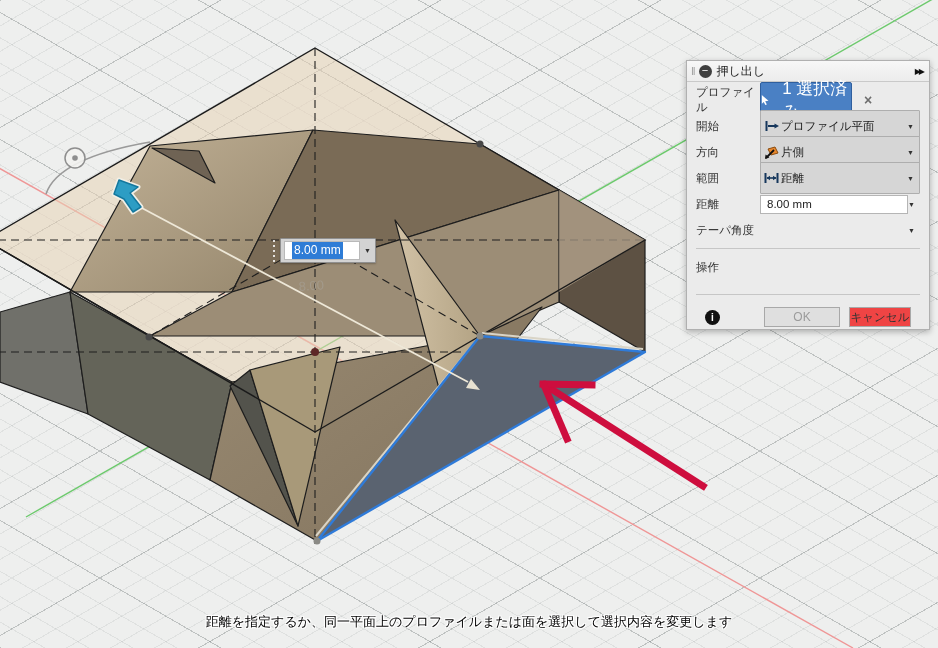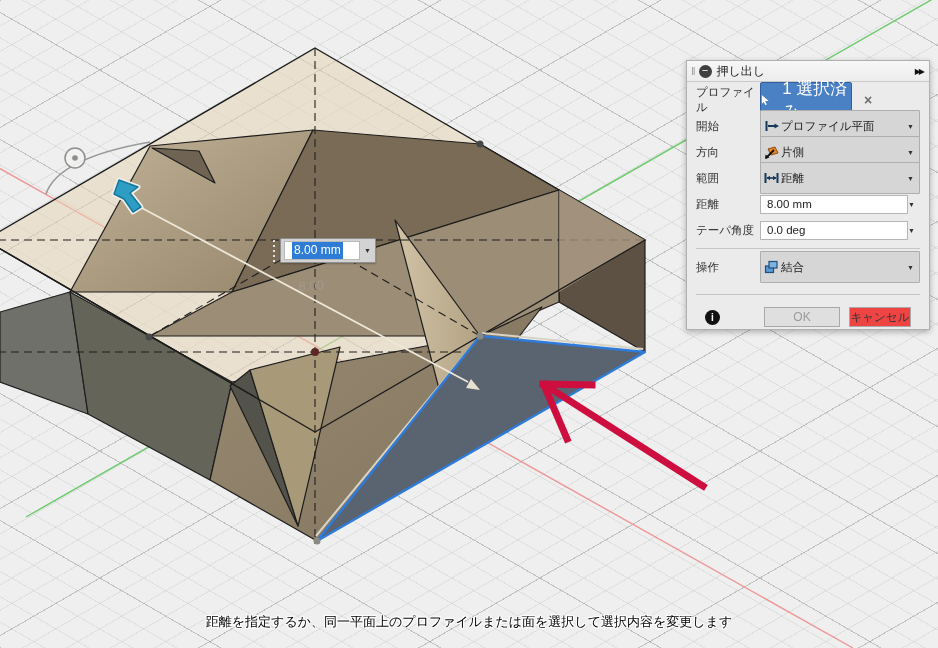--- a/index.html
+++ b/index.html
@@ -264,37 +264,26 @@
     </div>
 
     <div class="dlg-row">
       <span class="dlg-label">距離</span>
       <span class="inp">8.00 mm</span>
       <span class="inp-arr">▼</span>
     </div>
 
     <div class="dlg-row">
       <span class="dlg-label">テーパ角度</span>
-      <span class="inp">0.0 deg</span>
       <span class="inp-arr">▼</span>
     </div>
     <div class="dlg-sep"></div>
 
     <div class="dlg-row">
       <span class="dlg-label">操作</span>
-      <span class="dd">
-        <span class="ic">
-          <svg width="15" height="14" viewBox="0 0 15 14">
-            <rect x="1.5" y="6" width="8" height="6.5" fill="#5b9bd5" stroke="#1f4e79" stroke-width="1.2"></rect>
-            <rect x="5" y="1.5" width="8" height="6.5" fill="#7fb2e0" stroke="#1f4e79" stroke-width="1.2"></rect>
-          </svg>
-        </span>
-        <span class="txt">結合</span>
-        <span class="arr">▼</span>
-      </span>
     </div>
     <div class="dlg-sep" style="margin-top:14px;"></div>
 
     <div class="dlg-footer">
       <span class="info-dot">i</span>
       <span class="btn btn-ok">OK</span>
       <span class="btn btn-cancel">キャンセル</span>
     </div>
   </div>
 </div>

